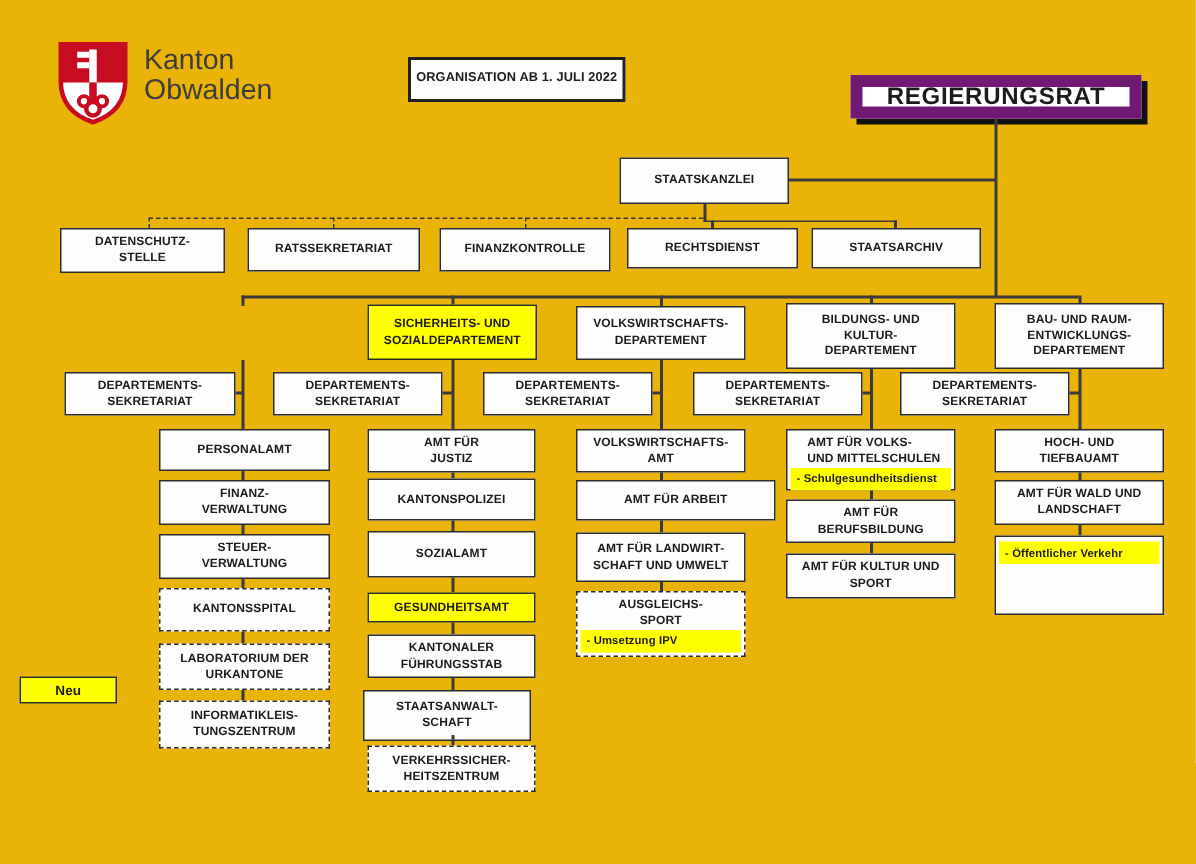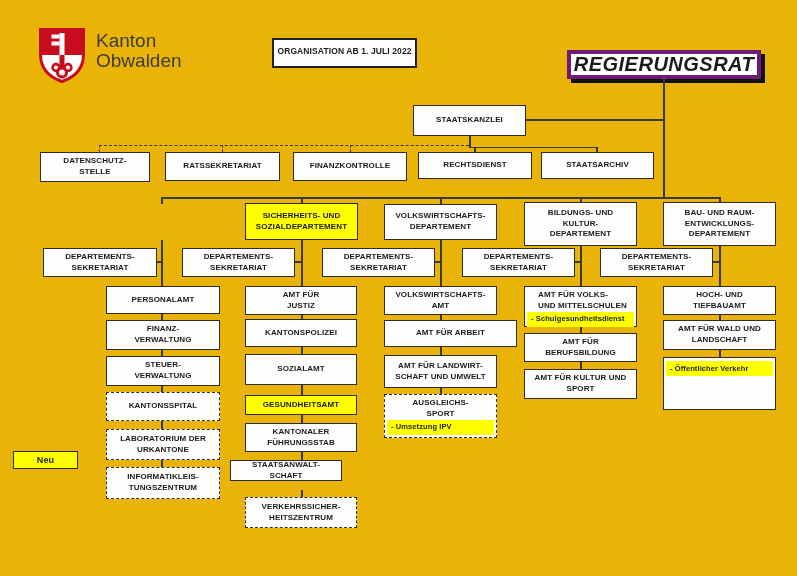--- a/index.html
+++ b/index.html
@@ -15,21 +15,21 @@
   .col{flex-direction:column;justify-content:space-between;padding:3px 2px 2px 2px;}
   .col .lbl{flex:1;display:flex;align-items:center;justify-content:center;white-space:pre-line;}
   .col .lbl.al{justify-content:flex-start;text-align:left;padding-left:4px;}
   .strip{width:100%;box-sizing:border-box;background:#ffff00;text-align:left;
          padding:2.5px 2px 2.5px 4px;font-size:7.5px;white-space:nowrap;}
   .vl{position:absolute;width:1.5px;background:#3a3a3a;}
   .hl{position:absolute;height:1.5px;background:#3a3a3a;}
   .dh{position:absolute;height:0;border-top:1.5px dashed #3a3a3a;}
   .dv{position:absolute;width:0;border-left:1.5px dashed #3a3a3a;}
 
-  #rr{font-size:20px;letter-spacing:.5px;border:4px solid #701a75;box-shadow:4px 4px 0 #111;background:#fff;font-style:italic;}
+  #rr{font-size:16px;letter-spacing:.5px;border:8px solid #701a75;box-shadow:4px 4px 0 #111;background:#fff;}
   #titlebox{border:2px solid #222;align-items:flex-start;padding-top:6px;font-size:8.5px;}
   #logo-text{position:absolute;left:96px;top:31px;font-size:19px;line-height:20px;color:#3d3d3d;}
   #legend-neu{font-size:9px;}
 </style>
 </head>
 <body>
 
 <div id="stage">
 
   <div>
@@ -198,21 +198,21 @@
   <div class="vl" style="left:301px;top:385px;height:10px"></div>
   <div class="bx yellow" style="left:245px;top:395px;width:112px;height:20px">
       <span>GESUNDHEITSAMT</span>
     </div>
   <div class="vl" style="left:301px;top:415px;height:8px"></div>
   <div class="bx" style="left:245px;top:423px;width:112px;height:29px">
       <span>KANTONALER
 FÜHRUNGSSTAB</span>
     </div>
   <div class="vl" style="left:301px;top:452px;height:8px"></div>
-  <div class="bx" style="left:230px;top:460px;width:112px;height:21px">
+  <div class="bx" style="left:242px;top:460px;width:112px;height:34px">
       <span>STAATSANWALT-
 SCHAFT</span>
     </div>
   <div class="vl" style="left:301px;top:490px;height:7px"></div>
   <div class="bx dash" style="left:245px;top:497px;width:112px;height:31px">
       <span>VERKEHRSSICHER-
 HEITSZENTRUM</span>
     </div>
 
   <div class="bx" style="left:384px;top:286px;width:113px;height:29px">

